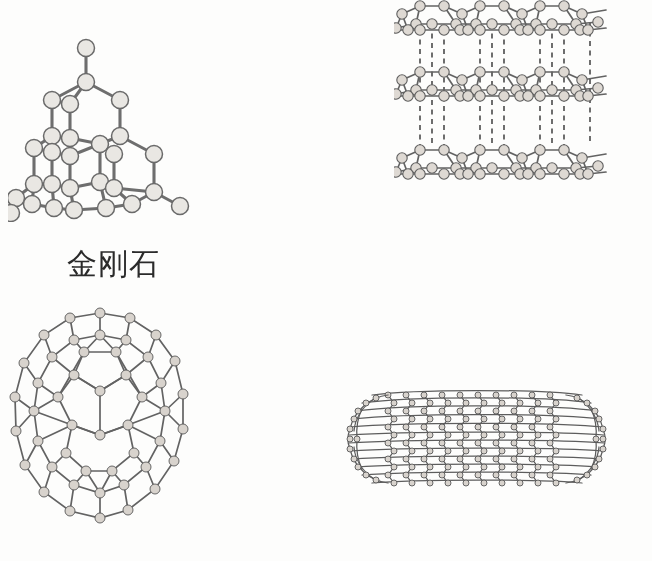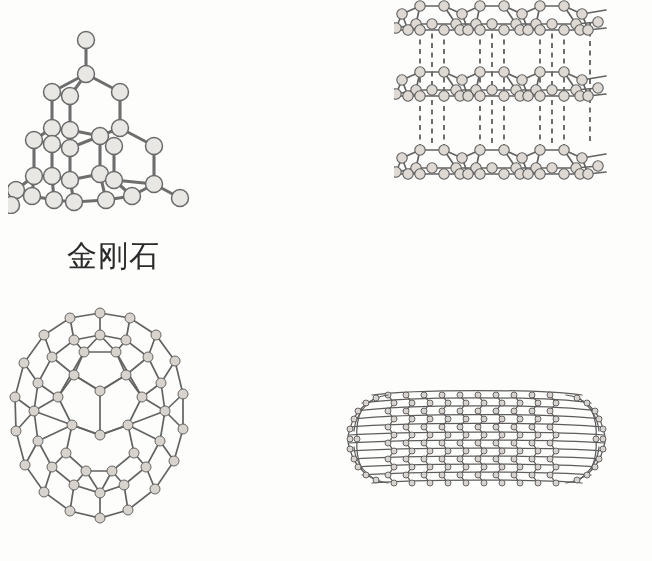--- a/index.html
+++ b/index.html
@@ -16,21 +16,21 @@
     background: #fdfdfc;
   }
   .figure-grid {
     position: absolute;
     inset: 0;
   }
   .figure-cell {
     position: absolute;
   }
   
-  #cell-diamond   { left: 0px;   top: 0px;   width: 326px; height: 281px; }
+  #cell-diamond   { left: 0px;   top: 8px;   width: 326px; height: 281px; }
   #cell-graphite  { left: 326px; top: 0px;   width: 326px; height: 281px; }
   #cell-c60       { left: 0px;   top: 281px; width: 326px; height: 280px; }
   #cell-nanotube  { left: 326px; top: 281px; width: 326px; height: 280px; }
 
   .model-holder {
     position: absolute;
   }
   #holder-diamond  { left: 8px;   top: 24px;  width: 190px; height: 190px; }
   #holder-graphite { left: 68px;  top: 0px;   width: 220px; height: 205px; }
   #holder-c60      { left: 8px;   top: 26px;  width: 185px; height: 230px; }

